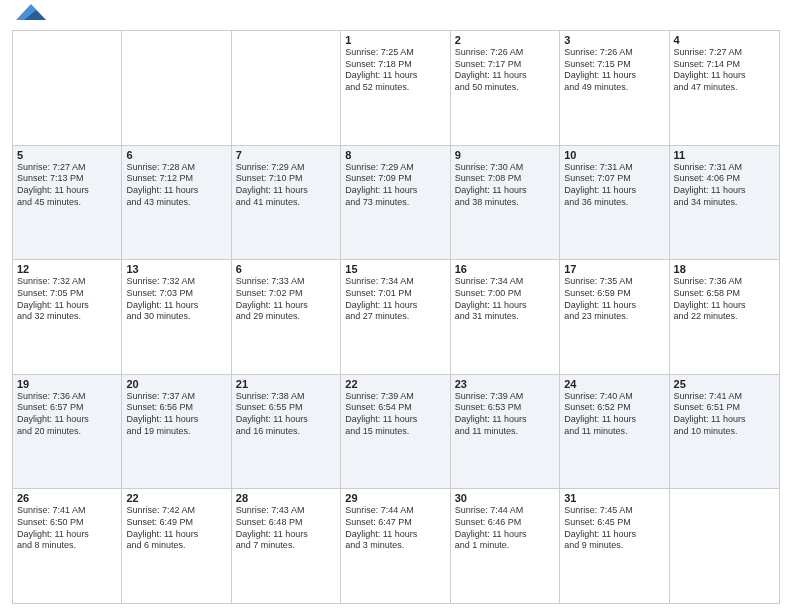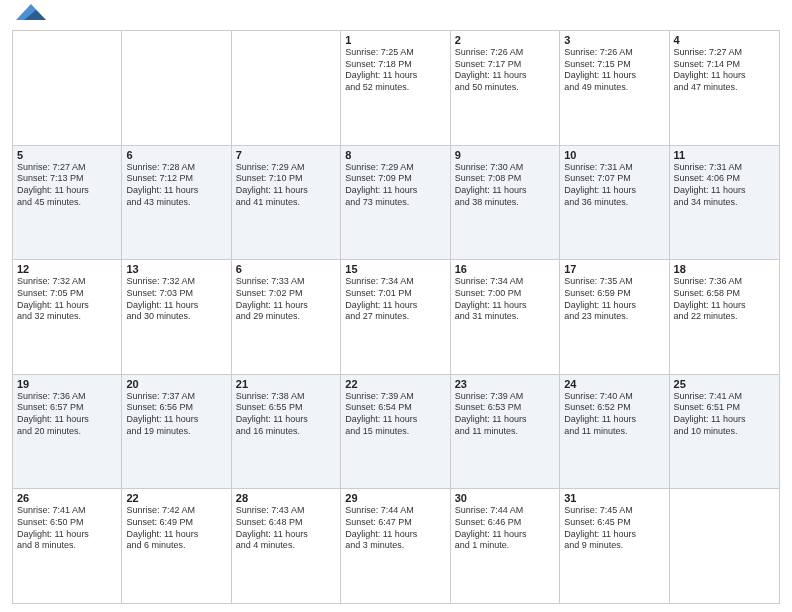--- a/index.html
+++ b/index.html
@@ -329,21 +329,21 @@
             <div class="cell-text">Sunrise: 7:42 AM</div>
             <div class="cell-text">Sunset: 6:49 PM</div>
             <div class="cell-text">Daylight: 11 hours</div>
             <div class="cell-text">and 6 minutes.</div>
           </div>
           <div class="cal-cell">
             <span class="day-num">28</span>
             <div class="cell-text">Sunrise: 7:43 AM</div>
             <div class="cell-text">Sunset: 6:48 PM</div>
             <div class="cell-text">Daylight: 11 hours</div>
-            <div class="cell-text">and 4 minutes.</div>
+            <div class="cell-text">and 7 minutes.</div>
           </div>
           <div class="cal-cell">
             <span class="day-num">29</span>
             <div class="cell-text">Sunrise: 7:44 AM</div>
             <div class="cell-text">Sunset: 6:47 PM</div>
             <div class="cell-text">Daylight: 11 hours</div>
             <div class="cell-text">and 3 minutes.</div>
           </div>
           <div class="cal-cell">
             <span class="day-num">30</span>

